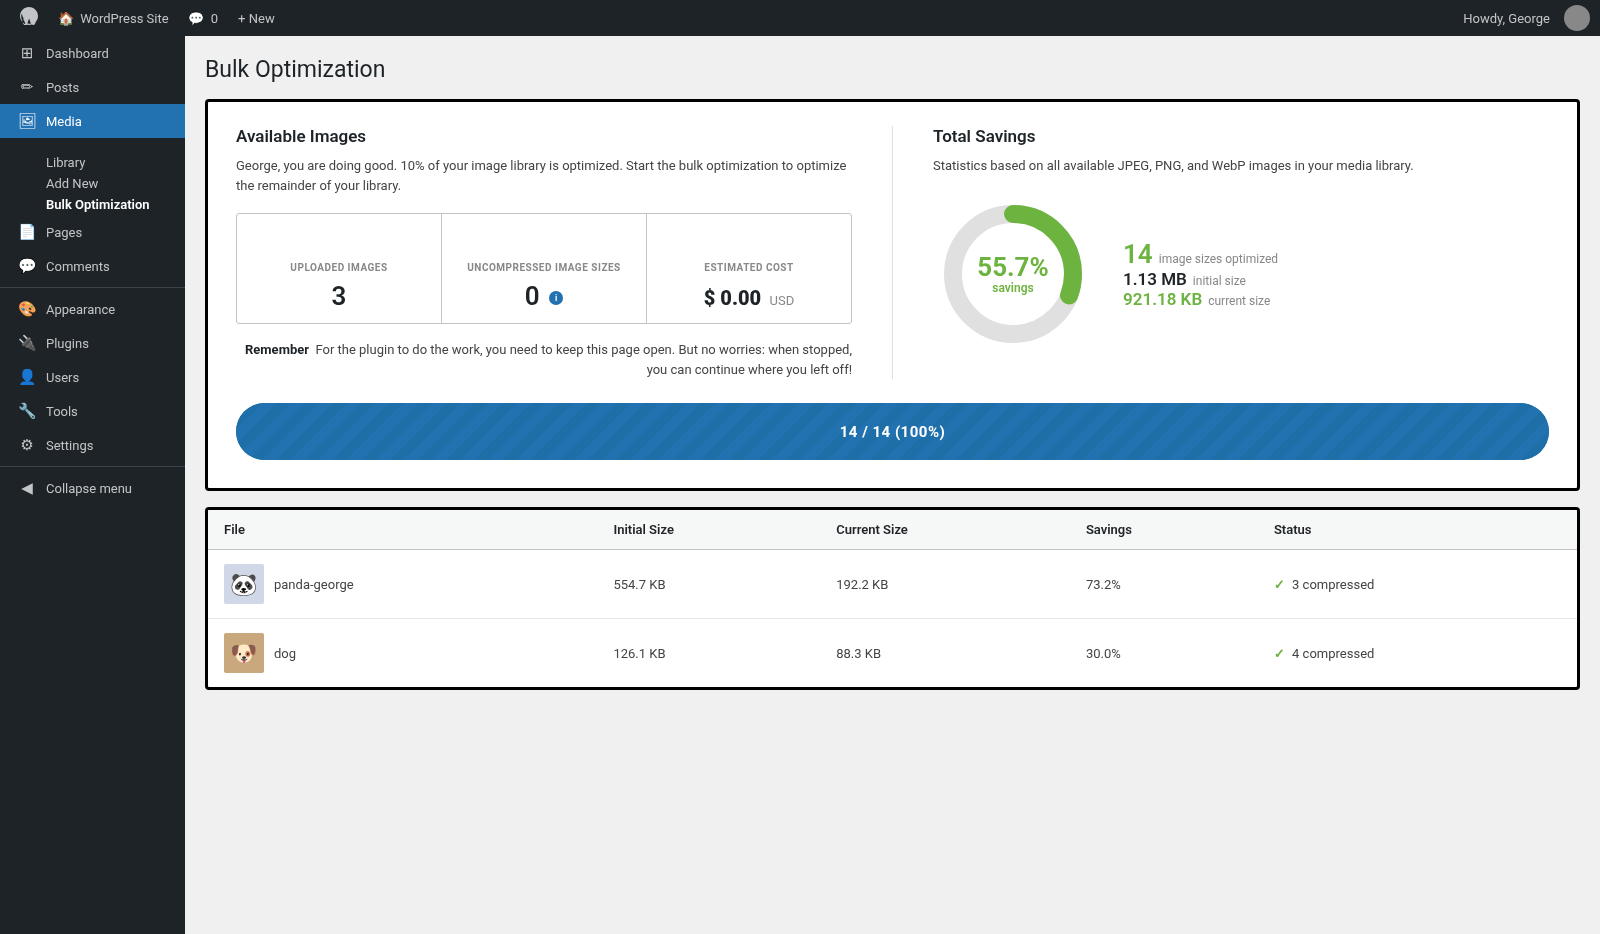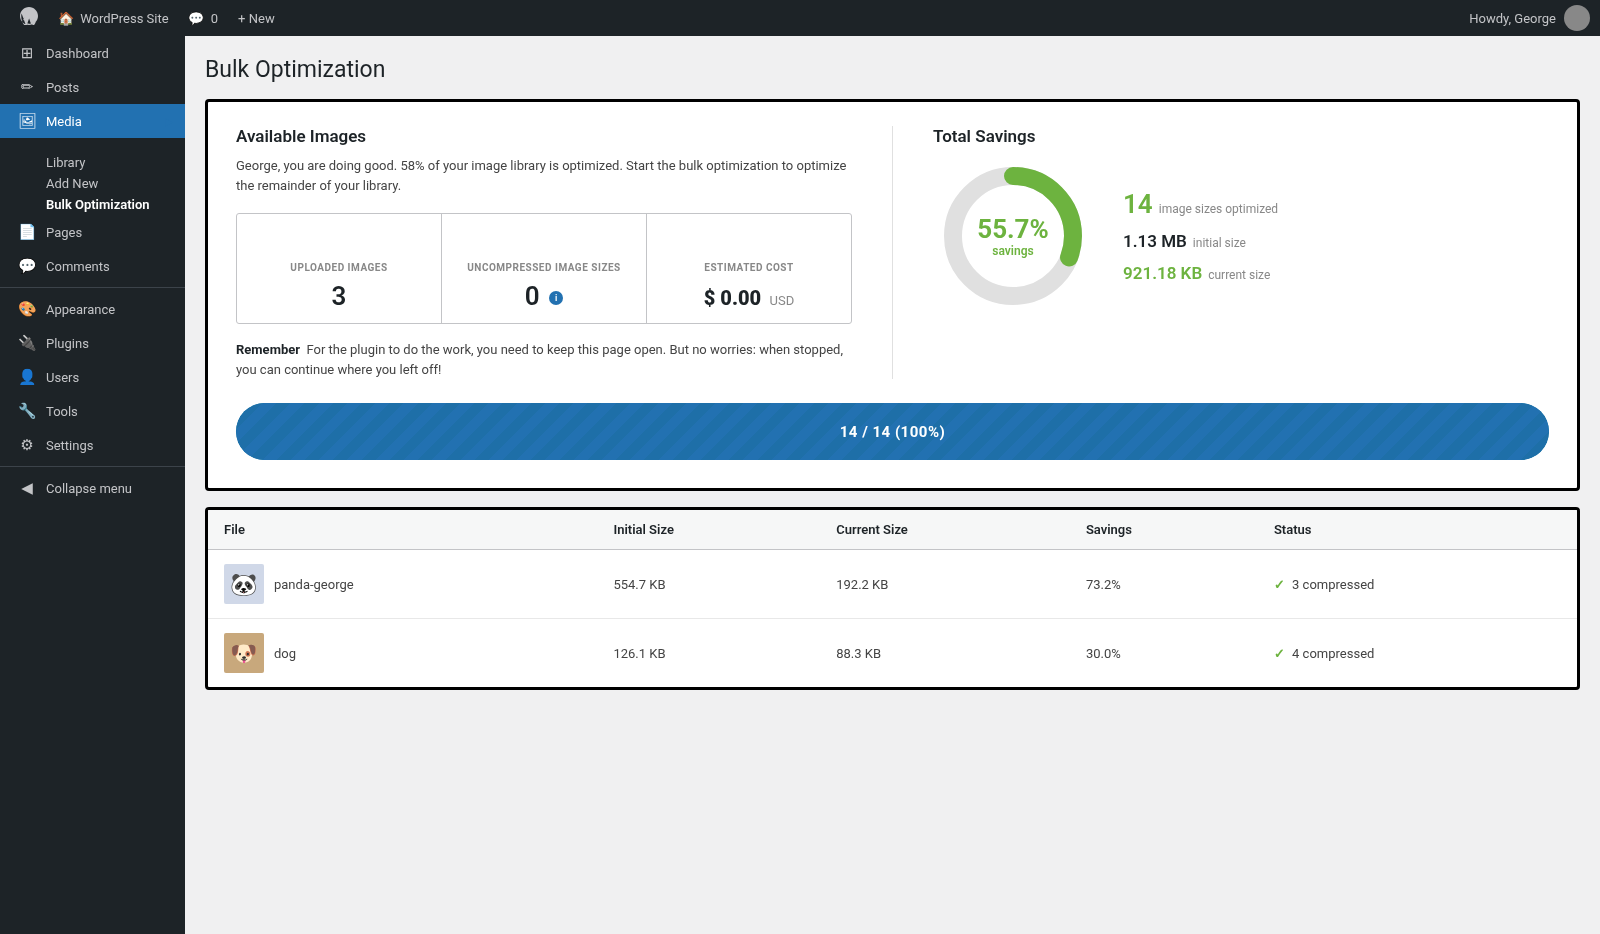--- a/index.html
+++ b/index.html
@@ -21,21 +21,21 @@
       font-size: 13px;
       padding: 0 10px;
       height: 36px;
       display: flex;
       align-items: center;
       gap: 6px;
       cursor: pointer;
       white-space: nowrap;
     }
     .adminbar-logo { color: #c3c4c7; font-size: 18px; }
-    .adminbar-right { margin-left: auto; color: #c3c4c7; font-size: 13px; display: flex; align-items: center; gap: 8px; }
+    .adminbar-right { margin-left: auto; color: #c3c4c7; font-size: 13px; display: flex; align-items: center; gap: 14px; }
     .adminbar-avatar { width: 26px; height: 26px; border-radius: 50%; background: #888; display: inline-block; }
 
     
     #layout {
       display: flex;
       flex: 1;
       overflow: hidden;
     }
 
     
@@ -160,20 +160,21 @@
       cursor: pointer;
       margin-left: 3px;
       vertical-align: middle;
     }
 
     
     .remember-box {
       font-size: 13px;
       color: #444;
       line-height: 1.5;
+      text-align: right;
     }
     .remember-box strong { color: #1d2327; }
 
     
     .savings-content {
       display: flex;
       align-items: center;
       gap: 30px;
       margin-top: 10px;
     }
@@ -195,21 +196,21 @@
       font-size: 26px;
       font-weight: 700;
       color: #6db33f;
       line-height: 1.1;
     }
     .donut-label {
       font-size: 12px;
       color: #6db33f;
       font-weight: 600;
     }
-    .savings-stats { display: flex; flex-direction: column; gap: 12px; }
+    .savings-stats { display: flex; flex-direction: column; }
     .savings-stat-row { display: flex; align-items: baseline; gap: 6px; }
     .savings-num { font-size: 20px; font-weight: 600; color: #1d2327; }
     .savings-num.green { color: #6db33f; }
     .savings-desc { font-size: 12px; color: #888; }
     .savings-num-big { font-size: 17px; font-weight: 600; color: #1d2327; }
     .savings-num-green { font-size: 17px; font-weight: 600; color: #6db33f; }
 
     
     .progress-section {
       padding: 0 28px 28px 28px;
@@ -370,21 +371,21 @@
   </div>
 
   <div id="main">
     <h1 class="page-title">Bulk Optimization</h1>
 
     <div class="card">
       <div class="top-section">
 
         <div class="avail-images">
           <div class="section-title">Available Images</div>
-          <div class="section-desc">George, you are doing good. 58% of your image library is optimized. Start the bulk optimization to optimize the remainder of your library.</div>
+          <div class="section-desc">George, you are doing good. 10% of your image library is optimized. Start the bulk optimization to optimize the remainder of your library.</div>
 
           <div class="stats-row">
             <div class="stat-box">
               <div class="stat-label">UPLOADED IMAGES</div>
               <div class="stat-value">3</div>
             </div>
             <div class="stat-box">
               <div class="stat-label">UNCOMPRESSED IMAGE SIZES</div>
               <div class="stat-value">
                 <span>0</span>
@@ -401,20 +402,21 @@
           </div>
 
           <div class="remember-box">
             <strong>Remember</strong>&nbsp;
             <span>For the plugin to do the work, you need to keep this page open. But no worries: when stopped, you can continue where you left off!</span>
           </div>
         </div>
 
         <div class="total-savings">
           <div class="section-title">Total Savings</div>
+          <div class="section-desc">Statistics based on all available JPEG, PNG, and WebP images in your media library.</div>
 
           <div class="savings-content">
 
             <div class="donut-wrap">
               <svg viewBox="0 0 160 160">
 
                 <circle cx="80" cy="80" r="60" fill="none" stroke="#e0e0e0" stroke-width="18"></circle>
 
                 <circle cx="80" cy="80" r="60" fill="none" stroke="#6db33f" stroke-width="18" stroke-dasharray="210 377" stroke-dashoffset="94" stroke-linecap="round" transform="rotate(-90 80 80)"></circle>
               </svg>

